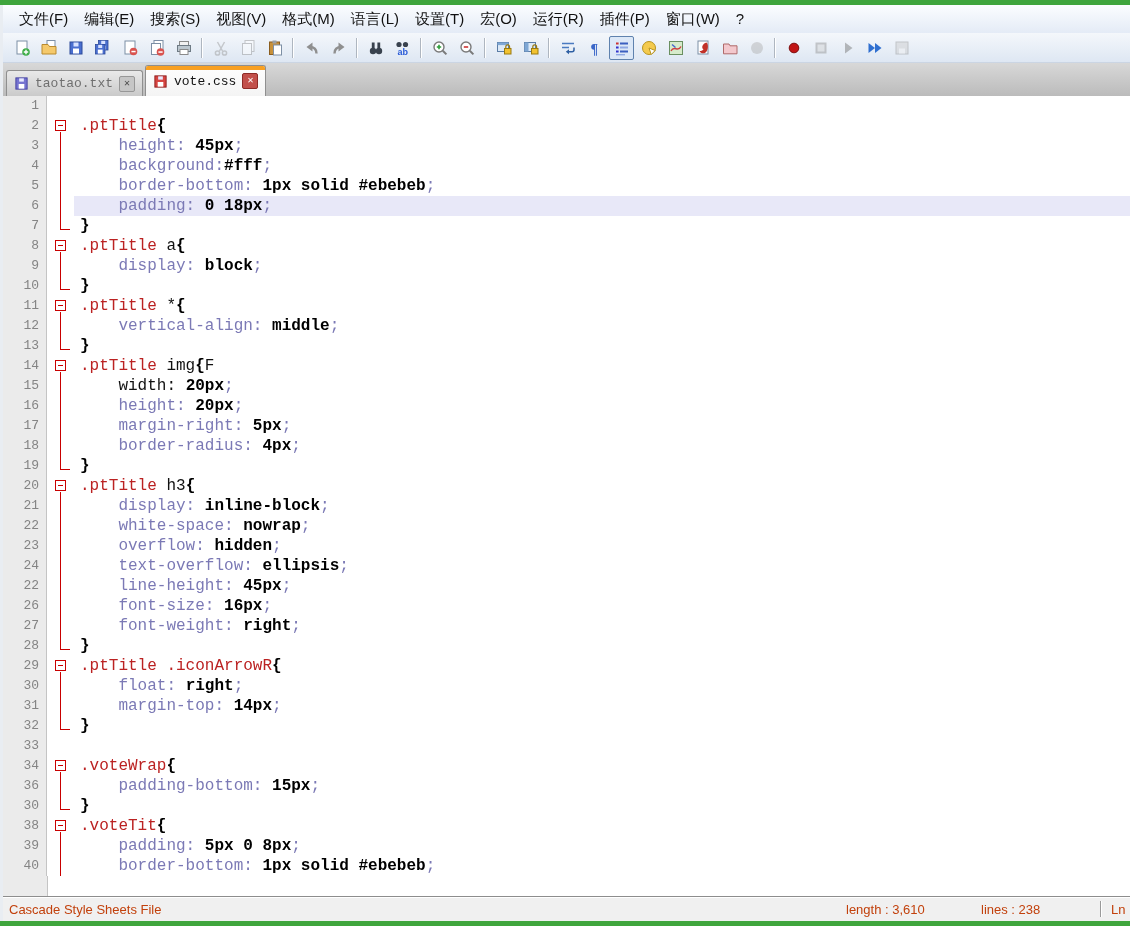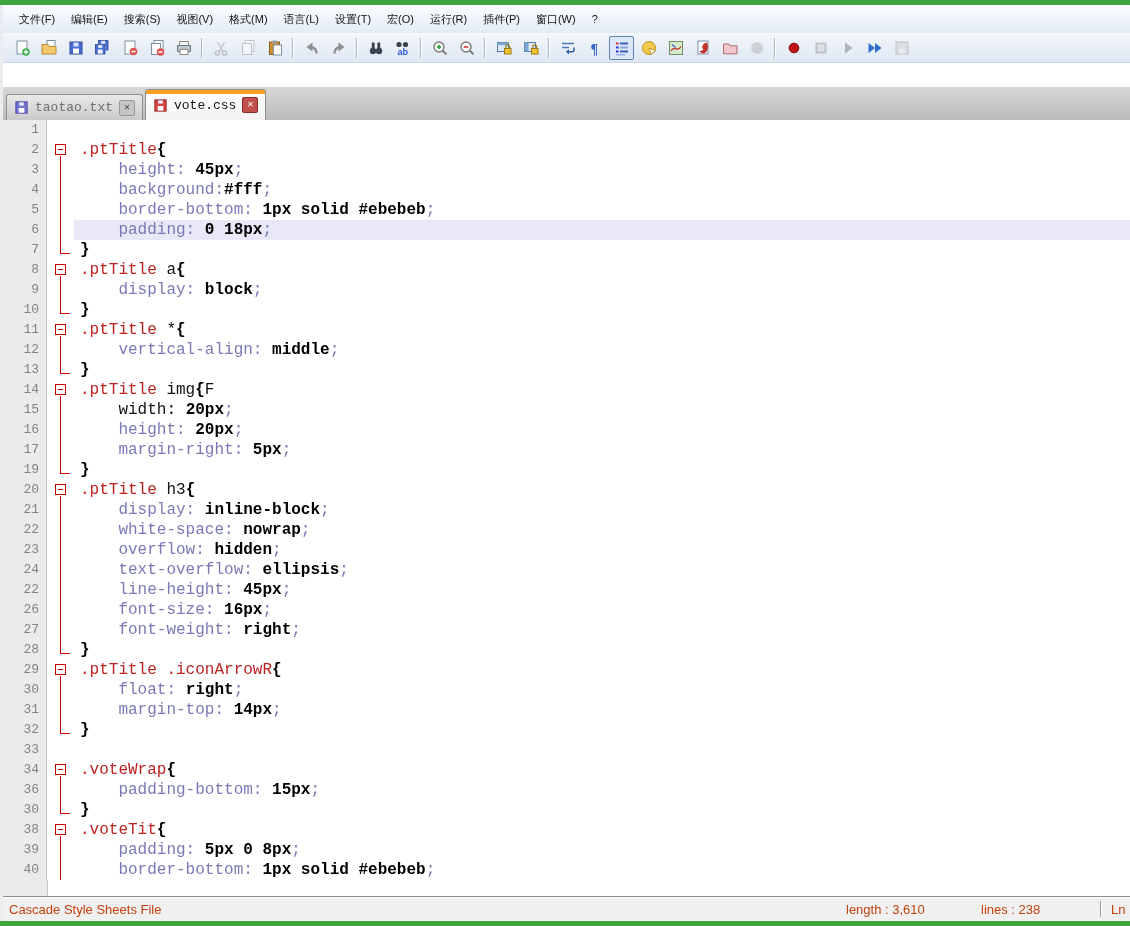--- a/index.html
+++ b/index.html
@@ -3,35 +3,35 @@
 <meta charset="utf-8">
 <style>
   html,body{margin:0;padding:0;}
   body{width:1130px;height:926px;background:#3FA53D;overflow:hidden;position:relative;
        font-family:"Liberation Sans",sans-serif;}
   .window{position:absolute;top:5px;left:0;width:1130px;height:916px;background:#fff;
           border-left:3px solid #E9EDF2;box-sizing:border-box;display:flex;flex-direction:column;}
 
   
   .menubar{height:28px;flex:0 0 28px;background:linear-gradient(#FBFDFF,#E4EBF6);
-           display:flex;align-items:center;padding-left:8px;font-size:11px;color:#111;}
+           display:flex;padding-left:8px;font-size:15px;color:#111;}
   .menu-item{padding:5px 8px;white-space:nowrap;cursor:default;}
 
   
   .toolbar{height:29px;flex:0 0 29px;background:linear-gradient(#F4F7FB,#DEE7F3);
            display:flex;align-items:center;padding-left:5px;border-bottom:1px solid #CBD5E3;}
   .tbtn{width:25px;height:24px;display:flex;align-items:center;justify-content:center;
         border:1px solid transparent;border-radius:2px;box-sizing:border-box;margin:11px 1px;}
   .tbtn.pressed{background:#DCE8F7;border-color:#5F82AE;}
   .tbtn.disabled svg{filter:grayscale(1) opacity(.45);}
   .tsep{width:1px;height:20px;background:#AEB6C0;border-right:1px solid #fff;margin:0 4px;}
 
   
   .tabbar{height:33px;flex:0 0 33px;background:linear-gradient(#D8D8D8,#BBBBBB);
-          display:flex;align-items:flex-end;padding-left:3px;margin-top:24px;}
+          display:flex;align-items:flex-end;padding-left:3px;}
   .tab{display:flex;align-items:center;gap:6px;padding:0 7px;margin-right:2px;
        font-family:"Liberation Mono",monospace;font-size:13px;box-sizing:border-box;
        border:1px solid #8F8F8F;border-bottom:none;border-radius:3px 3px 0 0;}
   .tab.inactive{height:26px;background:linear-gradient(#E9E9E9,#CACACA);color:#6f6f6f;}
   .tab.active{height:31px;background:linear-gradient(#FEFEFE,#F4F4F4);color:#141414;
               position:relative;overflow:hidden;}
   .tab.active .accent{position:absolute;top:0;left:0;right:0;height:4px;}
   .tab .closebox{width:14px;height:14px;border-radius:2px;display:flex;align-items:center;
                  justify-content:center;font-size:10px;line-height:1;}
   .tab.inactive .closebox{background:#C6C6C6;border:1px solid #979797;color:#4e4e4e;}
@@ -349,20 +349,21 @@
         <div class="line"><div class="ln-num">8</div><div class="ln-fold"><i class="fbox"></i><i class="vline below"></i></div><div class="code"><span class="c-s">.ptTitle</span><span class="c-t"> a</span><span class="c-v">{</span></div></div>
         <div class="line"><div class="ln-num">9</div><div class="ln-fold"><i class="vline"></i></div><div class="code"><span class="c-p">    display: </span><span class="c-v">block</span><span class="c-p">;</span></div></div>
         <div class="line"><div class="ln-num">10</div><div class="ln-fold"><i class="vline half"></i><i class="hline"></i></div><div class="code"><span class="c-v">}</span></div></div>
         <div class="line"><div class="ln-num">11</div><div class="ln-fold"><i class="fbox"></i><i class="vline below"></i></div><div class="code"><span class="c-s">.ptTitle</span><span class="c-t"> *</span><span class="c-v">{</span></div></div>
         <div class="line"><div class="ln-num">12</div><div class="ln-fold"><i class="vline"></i></div><div class="code"><span class="c-p">    vertical-align: </span><span class="c-v">middle</span><span class="c-p">;</span></div></div>
         <div class="line"><div class="ln-num">13</div><div class="ln-fold"><i class="vline half"></i><i class="hline"></i></div><div class="code"><span class="c-v">}</span></div></div>
         <div class="line"><div class="ln-num">14</div><div class="ln-fold"><i class="fbox"></i><i class="vline below"></i></div><div class="code"><span class="c-s">.ptTitle</span><span class="c-t"> img</span><span class="c-v">{</span><span class="c-t">F</span></div></div>
         <div class="line"><div class="ln-num">15</div><div class="ln-fold"><i class="vline"></i></div><div class="code"><span class="c-t">    width: </span><span class="c-v">20px</span><span class="c-p">;</span></div></div>
         <div class="line"><div class="ln-num">16</div><div class="ln-fold"><i class="vline"></i></div><div class="code"><span class="c-p">    height: </span><span class="c-v">20px</span><span class="c-p">;</span></div></div>
         <div class="line"><div class="ln-num">17</div><div class="ln-fold"><i class="vline"></i></div><div class="code"><span class="c-p">    margin-right: </span><span class="c-v">5px</span><span class="c-p">;</span></div></div>
+        <div class="line"><div class="ln-num">18</div><div class="ln-fold"><i class="vline"></i></div><div class="code"><span class="c-p">    border-radius: </span><span class="c-v">4px</span><span class="c-p">;</span></div></div>
         <div class="line"><div class="ln-num">19</div><div class="ln-fold"><i class="vline half"></i><i class="hline"></i></div><div class="code"><span class="c-v">}</span></div></div>
         <div class="line"><div class="ln-num">20</div><div class="ln-fold"><i class="fbox"></i><i class="vline below"></i></div><div class="code"><span class="c-s">.ptTitle</span><span class="c-t"> h3</span><span class="c-v">{</span></div></div>
         <div class="line"><div class="ln-num">21</div><div class="ln-fold"><i class="vline"></i></div><div class="code"><span class="c-p">    display: </span><span class="c-v">inline-block</span><span class="c-p">;</span></div></div>
         <div class="line"><div class="ln-num">22</div><div class="ln-fold"><i class="vline"></i></div><div class="code"><span class="c-p">    white-space: </span><span class="c-v">nowrap</span><span class="c-p">;</span></div></div>
         <div class="line"><div class="ln-num">23</div><div class="ln-fold"><i class="vline"></i></div><div class="code"><span class="c-p">    overflow: </span><span class="c-v">hidden</span><span class="c-p">;</span></div></div>
         <div class="line"><div class="ln-num">24</div><div class="ln-fold"><i class="vline"></i></div><div class="code"><span class="c-p">    text-overflow: </span><span class="c-v">ellipsis</span><span class="c-p">;</span></div></div>
         <div class="line"><div class="ln-num">22</div><div class="ln-fold"><i class="vline"></i></div><div class="code"><span class="c-p">    line-height: </span><span class="c-v">45px</span><span class="c-p">;</span></div></div>
         <div class="line"><div class="ln-num">26</div><div class="ln-fold"><i class="vline"></i></div><div class="code"><span class="c-p">    font-size: </span><span class="c-v">16px</span><span class="c-p">;</span></div></div>
         <div class="line"><div class="ln-num">27</div><div class="ln-fold"><i class="vline"></i></div><div class="code"><span class="c-p">    font-weight: </span><span class="c-v">right</span><span class="c-p">;</span></div></div>
         <div class="line"><div class="ln-num">28</div><div class="ln-fold"><i class="vline half"></i><i class="hline"></i></div><div class="code"><span class="c-v">}</span></div></div>

